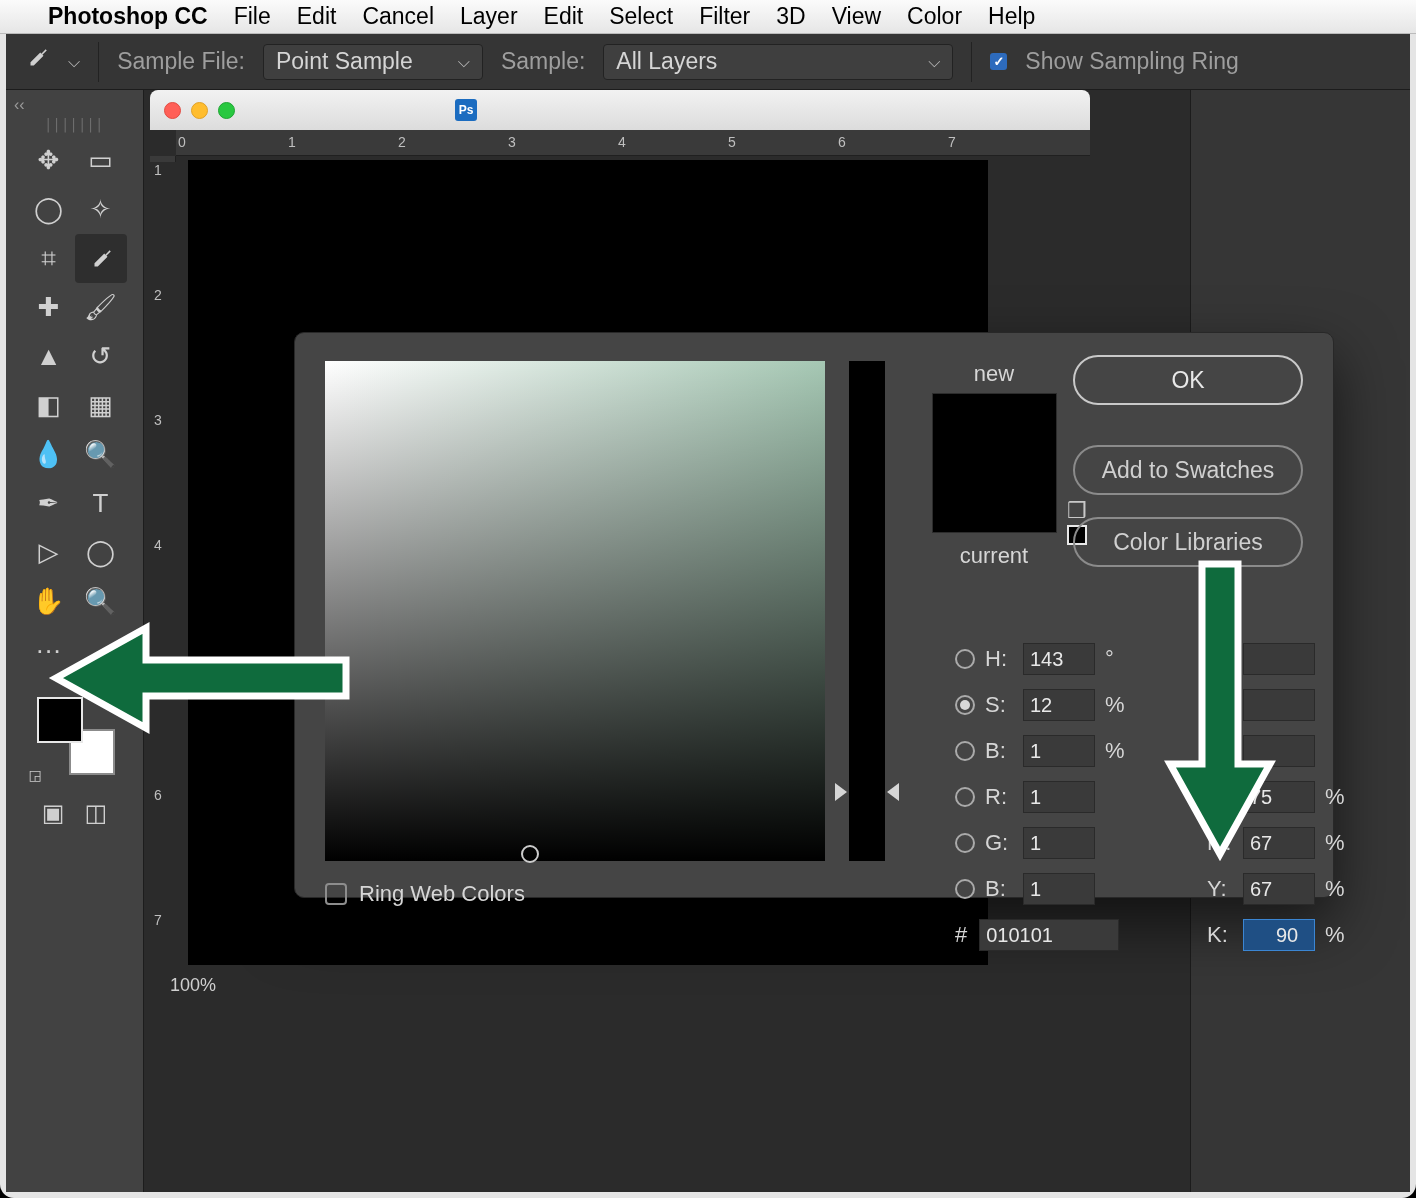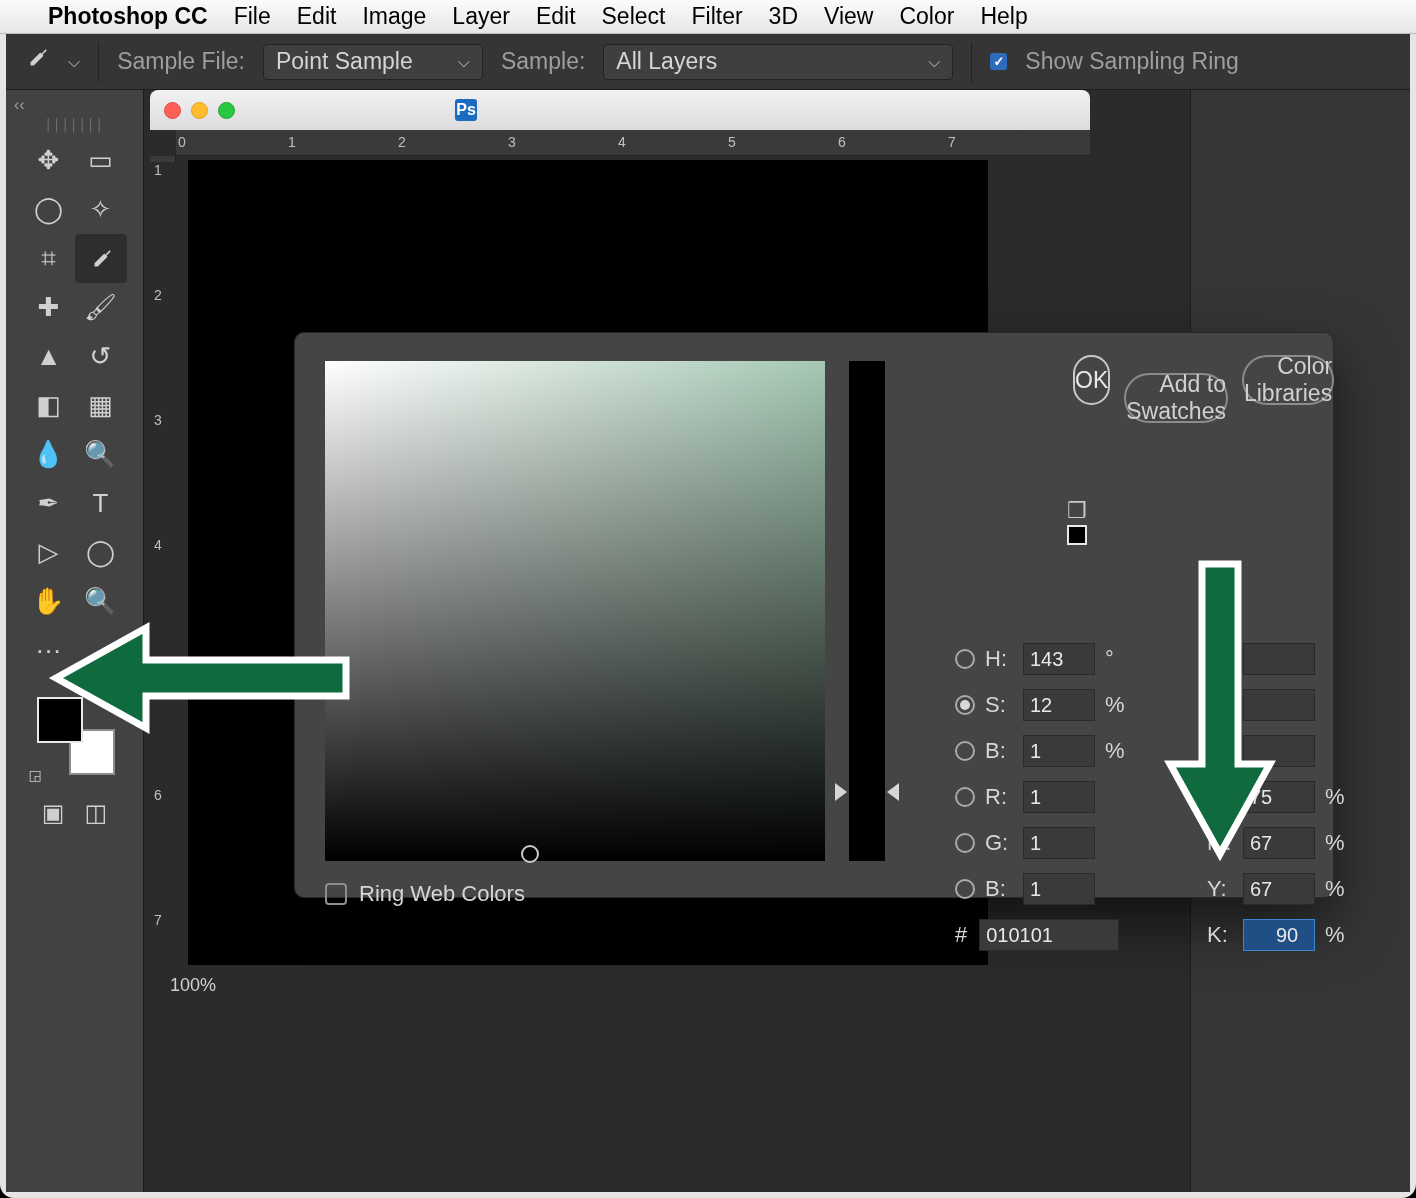--- a/index.html
+++ b/index.html
@@ -179,21 +179,21 @@
     font-size: 22px;
   }
   .dot { width: 17px; height:17px; border-radius:50%; }
   .dot.r { background:#ff5f57; border:1px solid #e24b41;}
   .dot.y { background:#ffbd2e; border:1px solid #e1a126;}
   .dot.g { background:#28c840; border:1px solid #1fa533;}
   .psicon {
     width: 22px; height: 22px;
     background: #1b6cc0;
     border-radius: 3px;
-    color: #fff; font-size: 16px; font-weight: 700;
+    color: #fff; font-size: 12px; font-weight: 700;
     display: inline-flex; align-items: center; justify-content: center;
     margin-left: 210px;
   }
   .docbody {
     position: absolute;
     left:0; top:40px;
     width: 100%;
     background: #2b2b2b;
   }
   .ruler-h {
@@ -303,21 +303,21 @@
     position:absolute;
     left: 772px; top: 192px;
     width: 20px; height: 20px;
     background: #000; border: 2px solid #e8e8e8;
   }
 
   .btncol {
     position:absolute;
     right: 30px; top: 22px;
     width: 230px;
-    display:flex; flex-direction:row; gap:14px;text-align:right;
+    display:flex; flex-direction:column; gap:22px;
   }
   .pillbtn {
     height: 50px;
     border: 2px solid #c9c9c9;
     border-radius: 30px;
     display:flex; align-items:center; justify-content:center;
     color:#e8e8e8; font-size:23px;
     background: transparent;
   }
   .pillbtn.secondary { border-color:#8b8b8b; color:#d0d0d0; }
@@ -385,21 +385,21 @@
   .arrow svg { overflow: visible; }
 </style>
 </head>
 <body>
 
 <div class="menubar">
   <span class="apple"></span>
   <span class="appname menuitem">Photoshop CC</span>
   <span class="menuitem">File</span>
   <span class="menuitem">Edit</span>
-  <span class="menuitem">Image</span>
+  <span class="menuitem">Cancel</span>
   <span class="menuitem">Layer</span>
   <span class="menuitem">Edit</span>
   <span class="menuitem">Select</span>
   <span class="menuitem">Filter</span>
   <span class="menuitem">3D</span>
   <span class="menuitem">View</span>
   <span class="menuitem">Color</span>
   <span class="menuitem">Help</span>
 </div>
 
@@ -515,20 +515,25 @@
 
 <div class="picker">
   <div class="pbody">
     <div class="field">
       <div class="cursorring"></div>
     </div>
     <div class="huecol">
       <div class="ltri"></div>
       <div class="rtri"></div>
     </div>
+    <div class="midcol">
+      <div class="newlabel">new</div>
+      <div class="swpreview"></div>
+      <div class="curlabel">current</div>
+    </div>
 
     <span class="cubeicon">❒</span>
     <span class="tinyblack"></span>
 
     <div class="btncol">
       <div class="pillbtn">OK</div>
       <div class="pillbtn secondary wide">Add to Swatches</div>
       <div class="pillbtn secondary">Color Libraries</div>
     </div>
 

